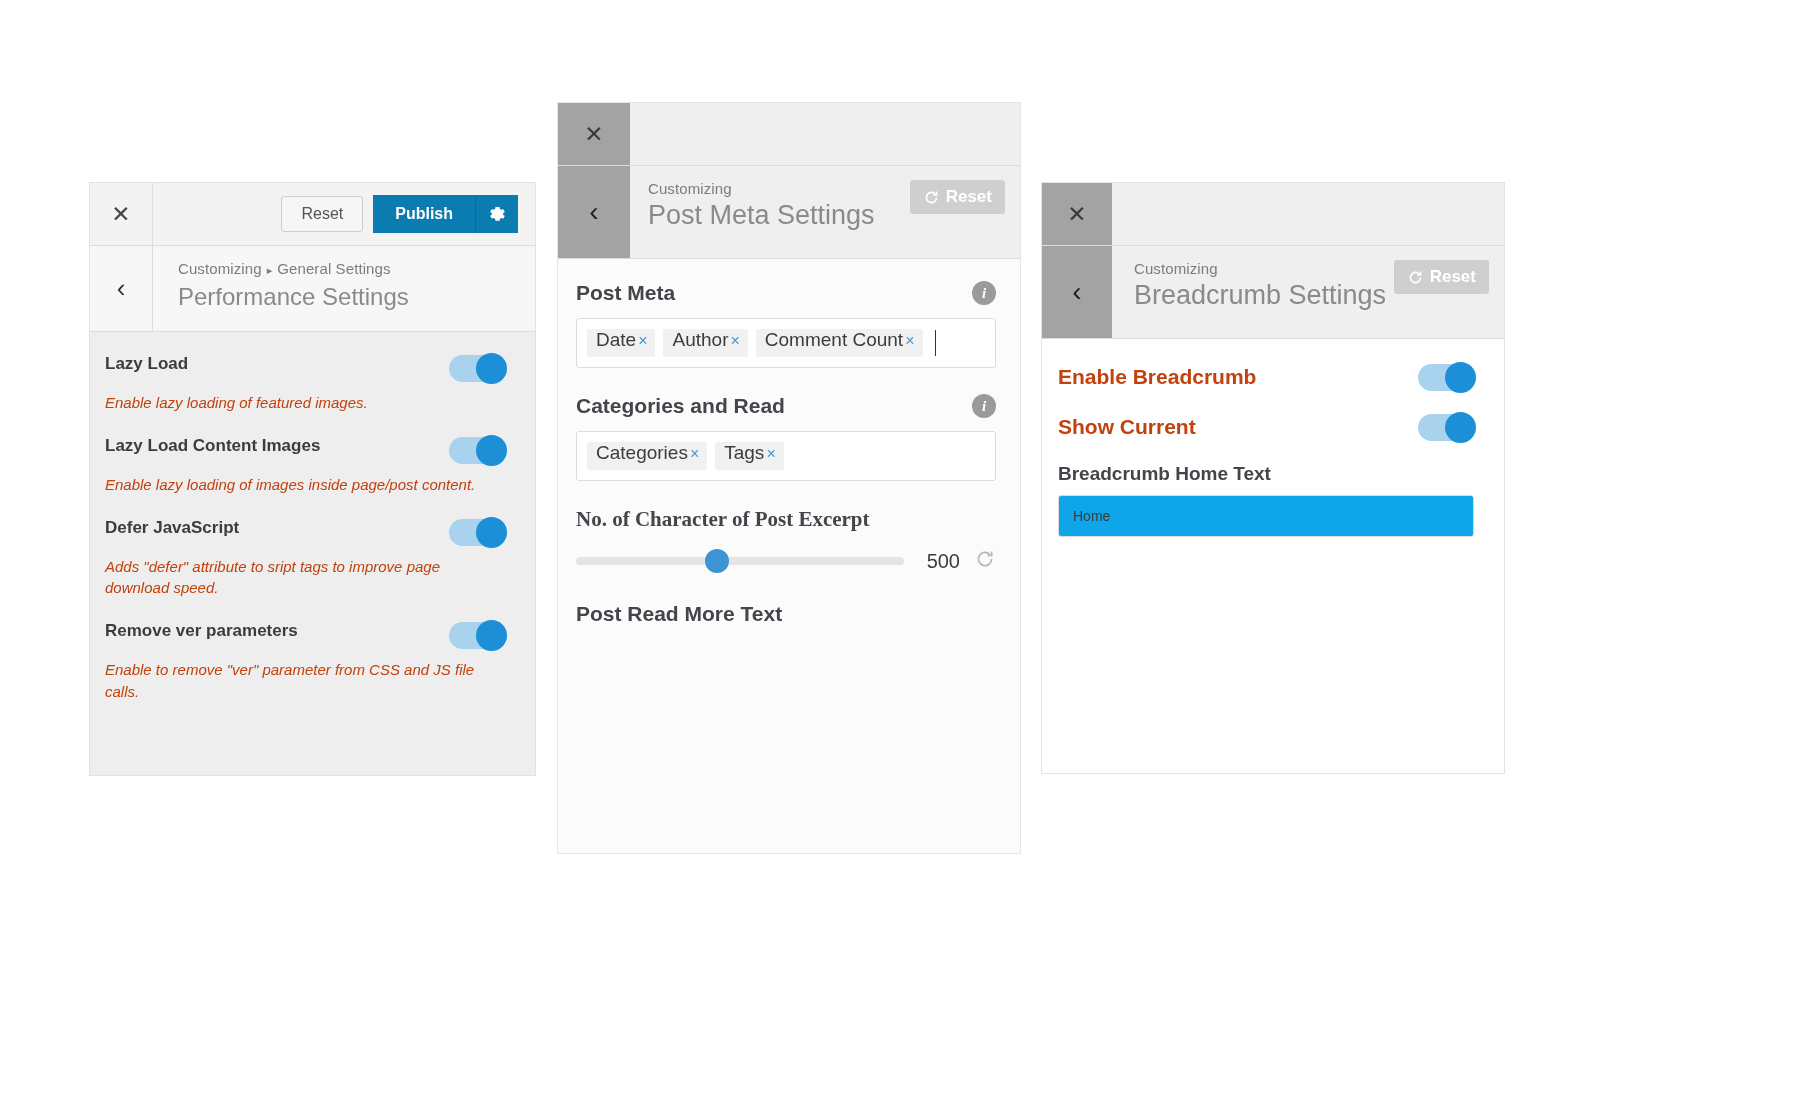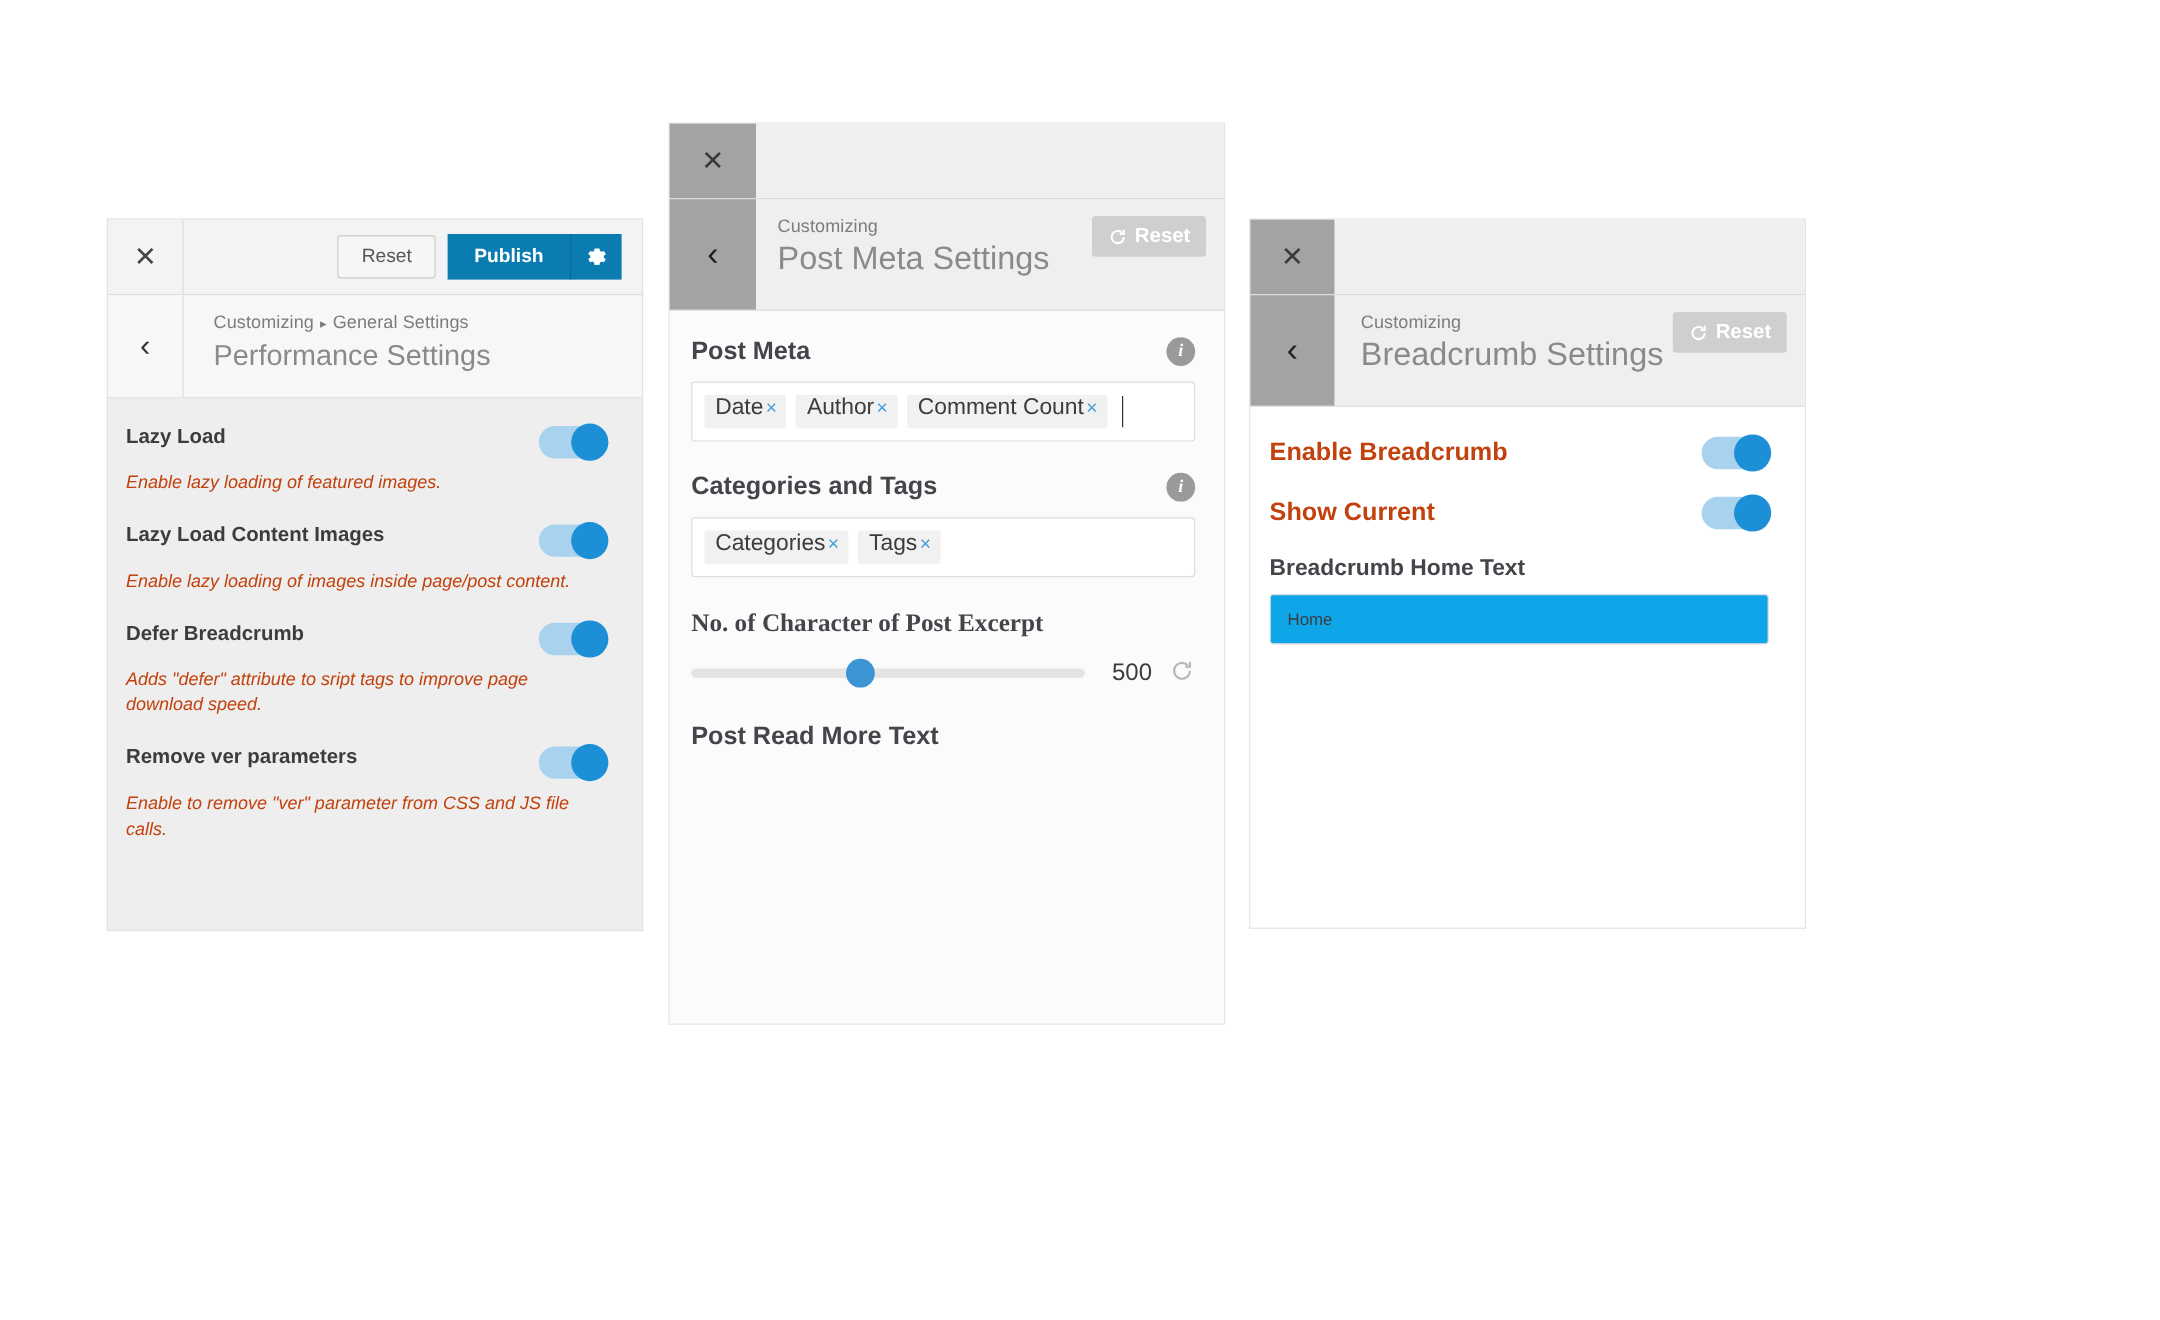--- a/index.html
+++ b/index.html
@@ -218,21 +218,21 @@
         <div class="setting-label">Lazy Load Content Images</div>
         <div class="toggle">
             <div class="knob"></div>
           </div>
       </div>
       <div class="setting-desc">Enable lazy loading of images inside page/post content.</div>
     </div>
 
     <div>
       <div class="setting-row">
-        <div class="setting-label">Defer Breadcrumb</div>
+        <div class="setting-label">Defer JavaScript</div>
         <div class="toggle">
             <div class="knob"></div>
           </div>
       </div>
       <div class="setting-desc">Adds "defer" attribute to sript tags to improve page download speed.</div>
     </div>
 
     <div>
       <div class="setting-row">
         <div class="setting-label">Remove ver parameters</div>
@@ -283,21 +283,21 @@
           <span class="x">×</span>
         </span>
       <span class="chip">
           <span>Comment Count</span>
           <span class="x">×</span>
         </span>
       <span class="caret"></span>
     </div>
 
     <div class="field-head">
-      <div class="field-title">Categories and Tags</div>
+      <div class="field-title">Categories and Read</div>
       <div class="info-icon">i</div>
     </div>
     <div class="chip-box">
       <span class="chip">
           <span>Categories</span>
           <span class="x">×</span>
         </span>
       <span class="chip">
           <span>Tags</span>
           <span class="x">×</span>

